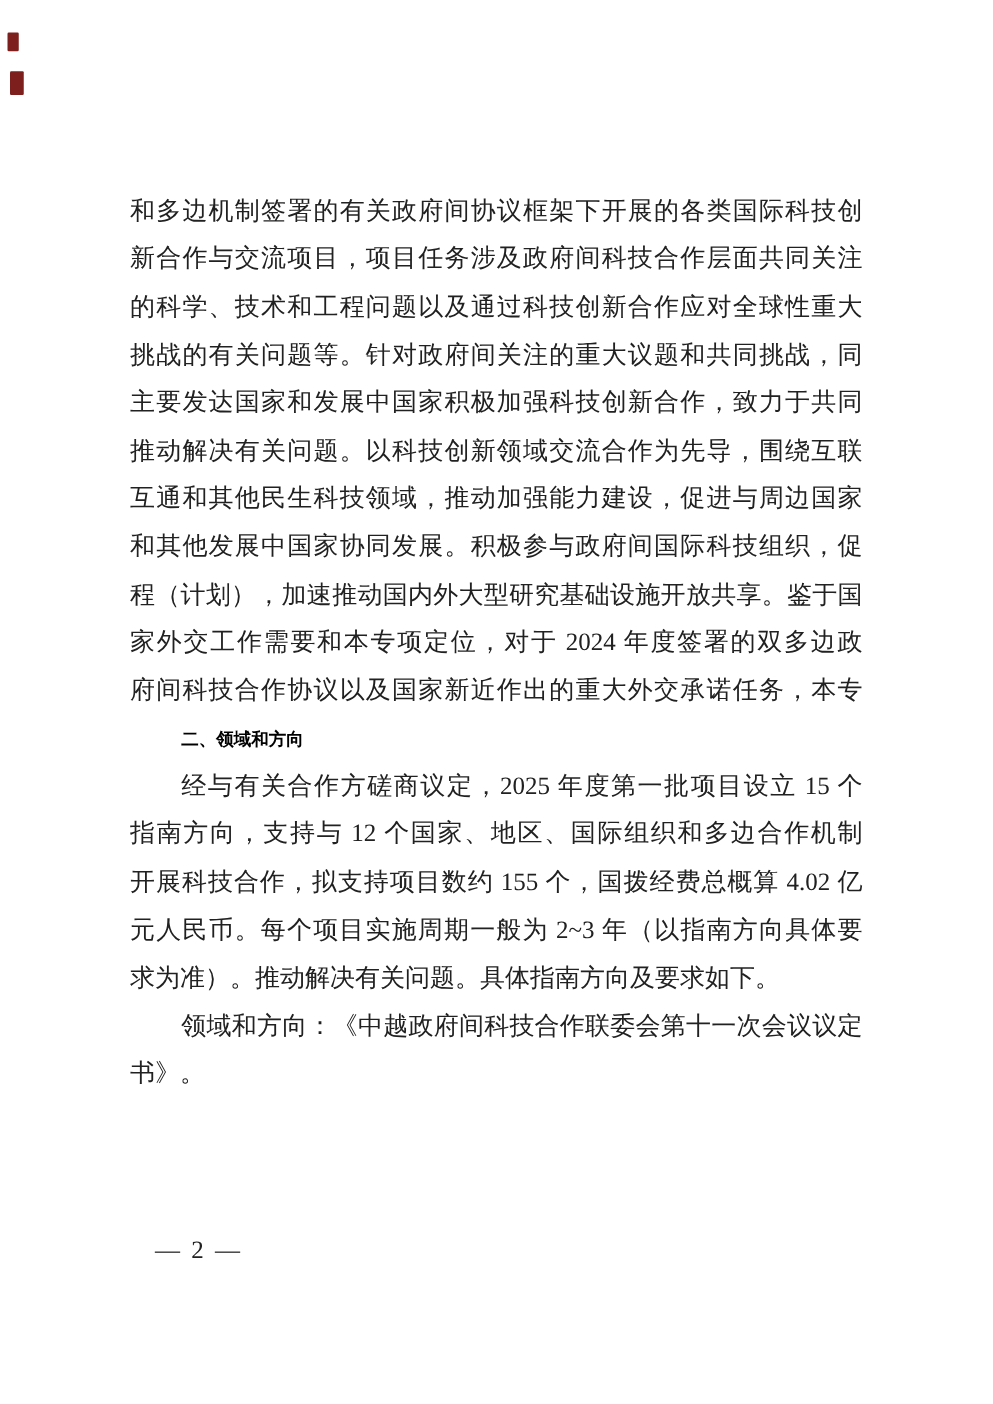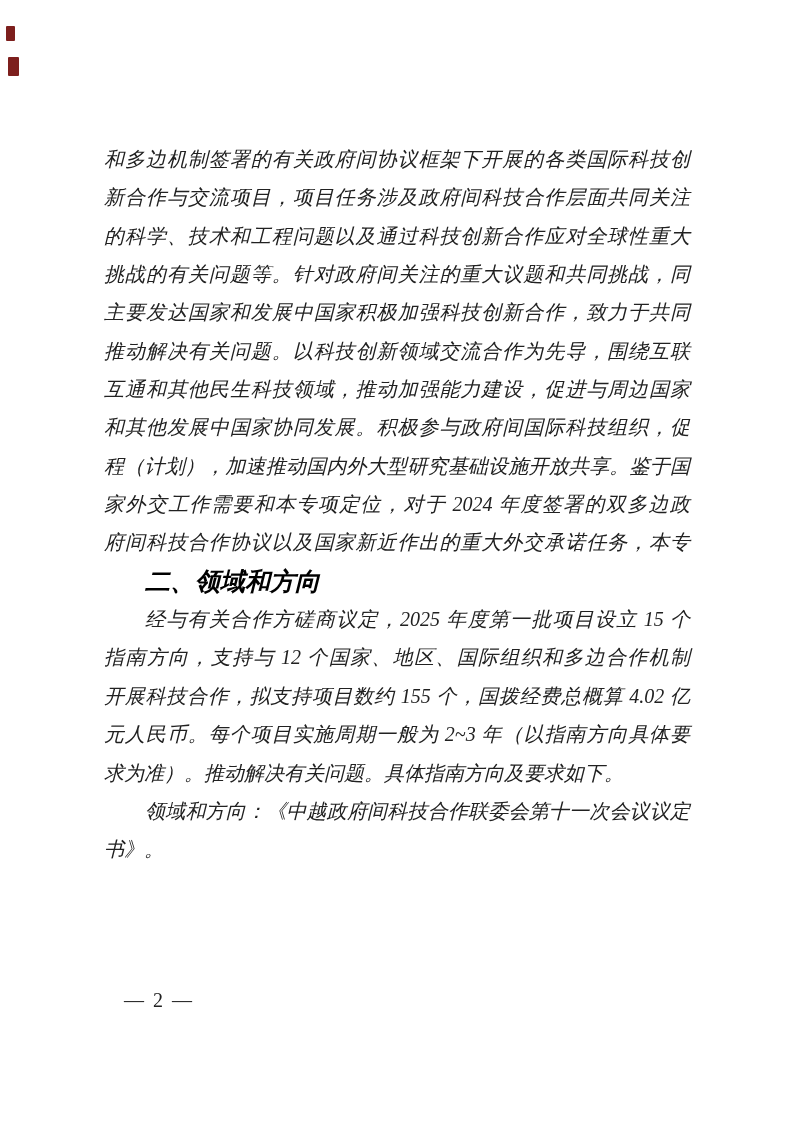--- a/index.html
+++ b/index.html
@@ -5,45 +5,44 @@
   html,body{margin:0;padding:0;background:#ffffff;}
   .page{
     position:relative;
     width:794px;height:1123px;
     background:#ffffff;
     overflow:hidden;
     font-family:"Liberation Serif","DejaVu Serif",serif;
   }
   .textblock{
     position:absolute;
-    left:104px;top:140px;width:586px;
+    left:104px;top:150px;width:586px;
     color:#212121;
     font-size:20px;
     line-height:38.35px;
-    font-style:italic;
   }
   .ln{
     height:38.35px;
     white-space:normal;
     overflow:visible;
   }
   
   .j{
     text-align:justify;
     text-align-last:justify;
     text-justify:inter-character;
   }
   
   .ind{ text-indent:41px; }
   
   .h{
     font-family:"Liberation Sans","DejaVu Sans",sans-serif;
     font-weight:700;
     color:#000000;
-    font-size:25px;
+    font-size:14px;
   }
   .footer{
     position:absolute;
     left:124px;top:986px;
     color:#212121;
     font-size:20px;
     letter-spacing:2px;
     line-height:28px;
   }
   

